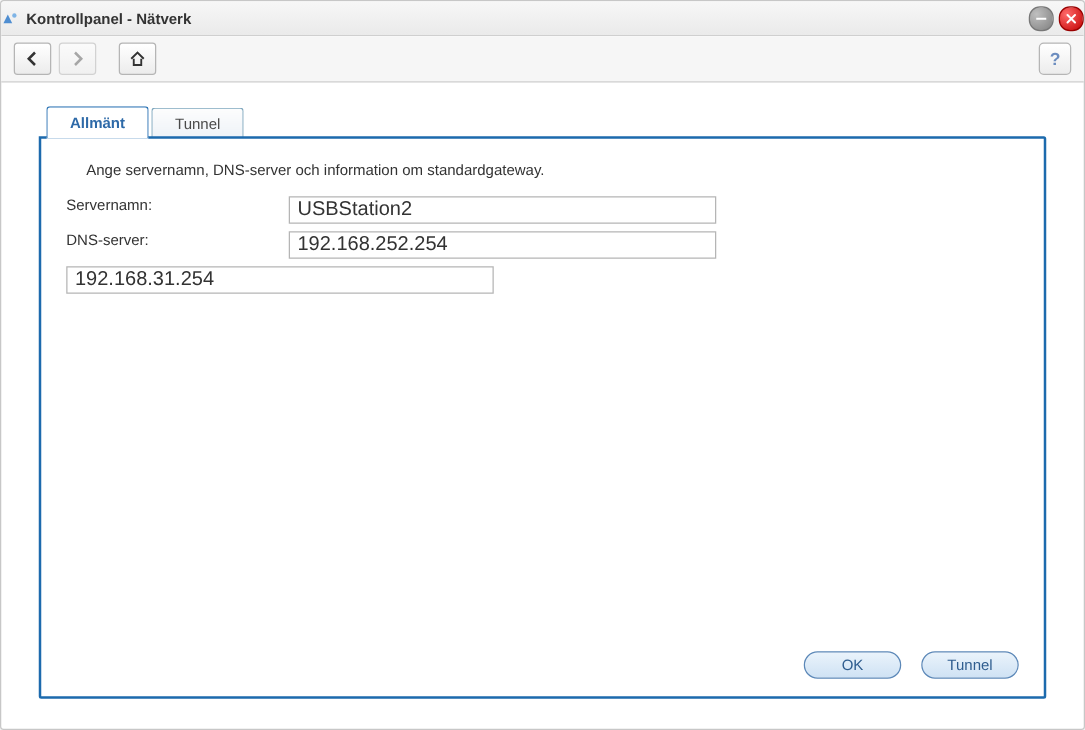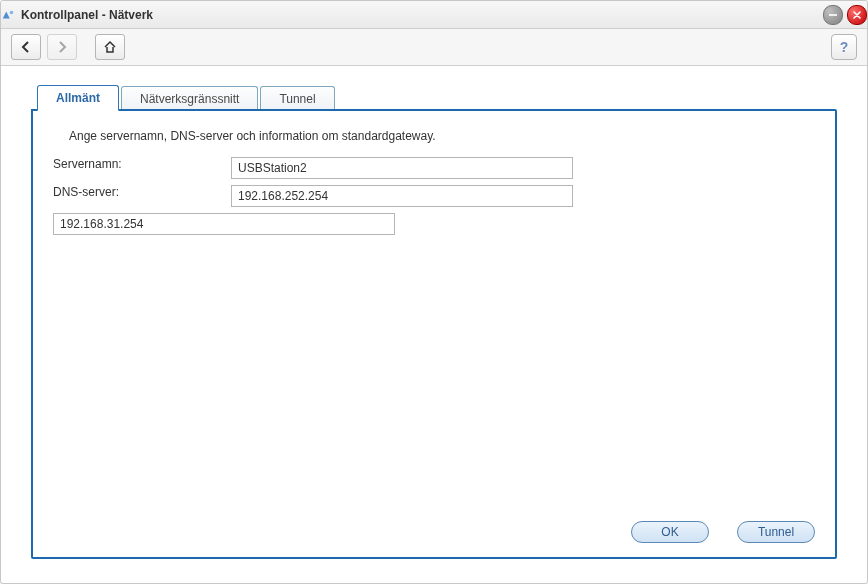--- a/index.html
+++ b/index.html
@@ -25,23 +25,23 @@
 .content{flex:1;padding:18px 30px 24px 30px;display:flex;flex-direction:column}
 
 .tabs{display:flex;align-items:flex-end;margin-left:6px}
 .tab{padding:5px 18px;border:1px solid #7fa7be;border-bottom:none;margin-right:2px;background:linear-gradient(#fdfdfd,#eef2f7);border-top-left-radius:3px;border-top-right-radius:3px;font-size:12px;color:#4a4a4a;cursor:pointer;position:relative;top:1px}
 .tab.active{background:#fff;color:#2e6aa8;font-weight:bold;border-color:#2f75b5;z-index:2;border-bottom:1px solid #fff}
 
 .panel{flex:1;border:2px solid #1c6aad;background:#fff;margin-top:-1px;border-radius:0 2px 2px 2px;padding:18px 20px 14px 20px;display:flex;flex-direction:column;position:relative}
 .intro{margin:0 0 14px 16px;color:#333}
 .form-row{display:flex;align-items:flex-start;margin-bottom:6px}
 .label{width:178px;color:#333}
-.input{width:342px;height:22px;border:1px solid #b5b5b5;padding:1px 6px;font-family:inherit;font-size:12px;color:#333;box-sizing:border-box;background:#fff}
+.input{width:342px;height:22px;border:1px solid #b5b5b5;padding:1px 6px;font-family:inherit;font-size:16px;color:#333;box-sizing:border-box;background:#fff}
 .panel-spacer{flex:1}
-.footer{display:flex;justify-content:flex-end;gap:28px;margin-top:10px}
+.footer{display:flex;justify-content:flex-end;gap:16px;margin-top:10px}
 .btn{min-width:78px;padding:3px 18px;border:1px solid #5c88b8;border-radius:11px;background:linear-gradient(#eaf3fb,#cfe2f4);color:#2f5d8f;font-size:12px;cursor:pointer;font-family:inherit}
 </style>
 </head>
 <body>
 
 <div class="window">
 
   <div class="titlebar">
     <span class="app-icon">
       <svg viewBox="0 0 16 16">
@@ -85,23 +85,20 @@
       <span>?</span>
     </div>
   </div>
 
   <div class="content">
     <div class="tabs">
       <div class="tab active">
         <span>Allmänt</span>
       </div>
       <div class="tab">
-        <span>Nätverksgränssnitt</span>
-      </div>
-      <div class="tab">
         <span>Tunnel</span>
       </div>
     </div>
 
     <div class="panel">
       <p class="intro">Ange servernamn, DNS-server och information om standardgateway.</p>
 
       <div class="form-row">
         <div class="label">Servernamn:</div>
         <input class="input" type="text" value="USBStation2" style="">

